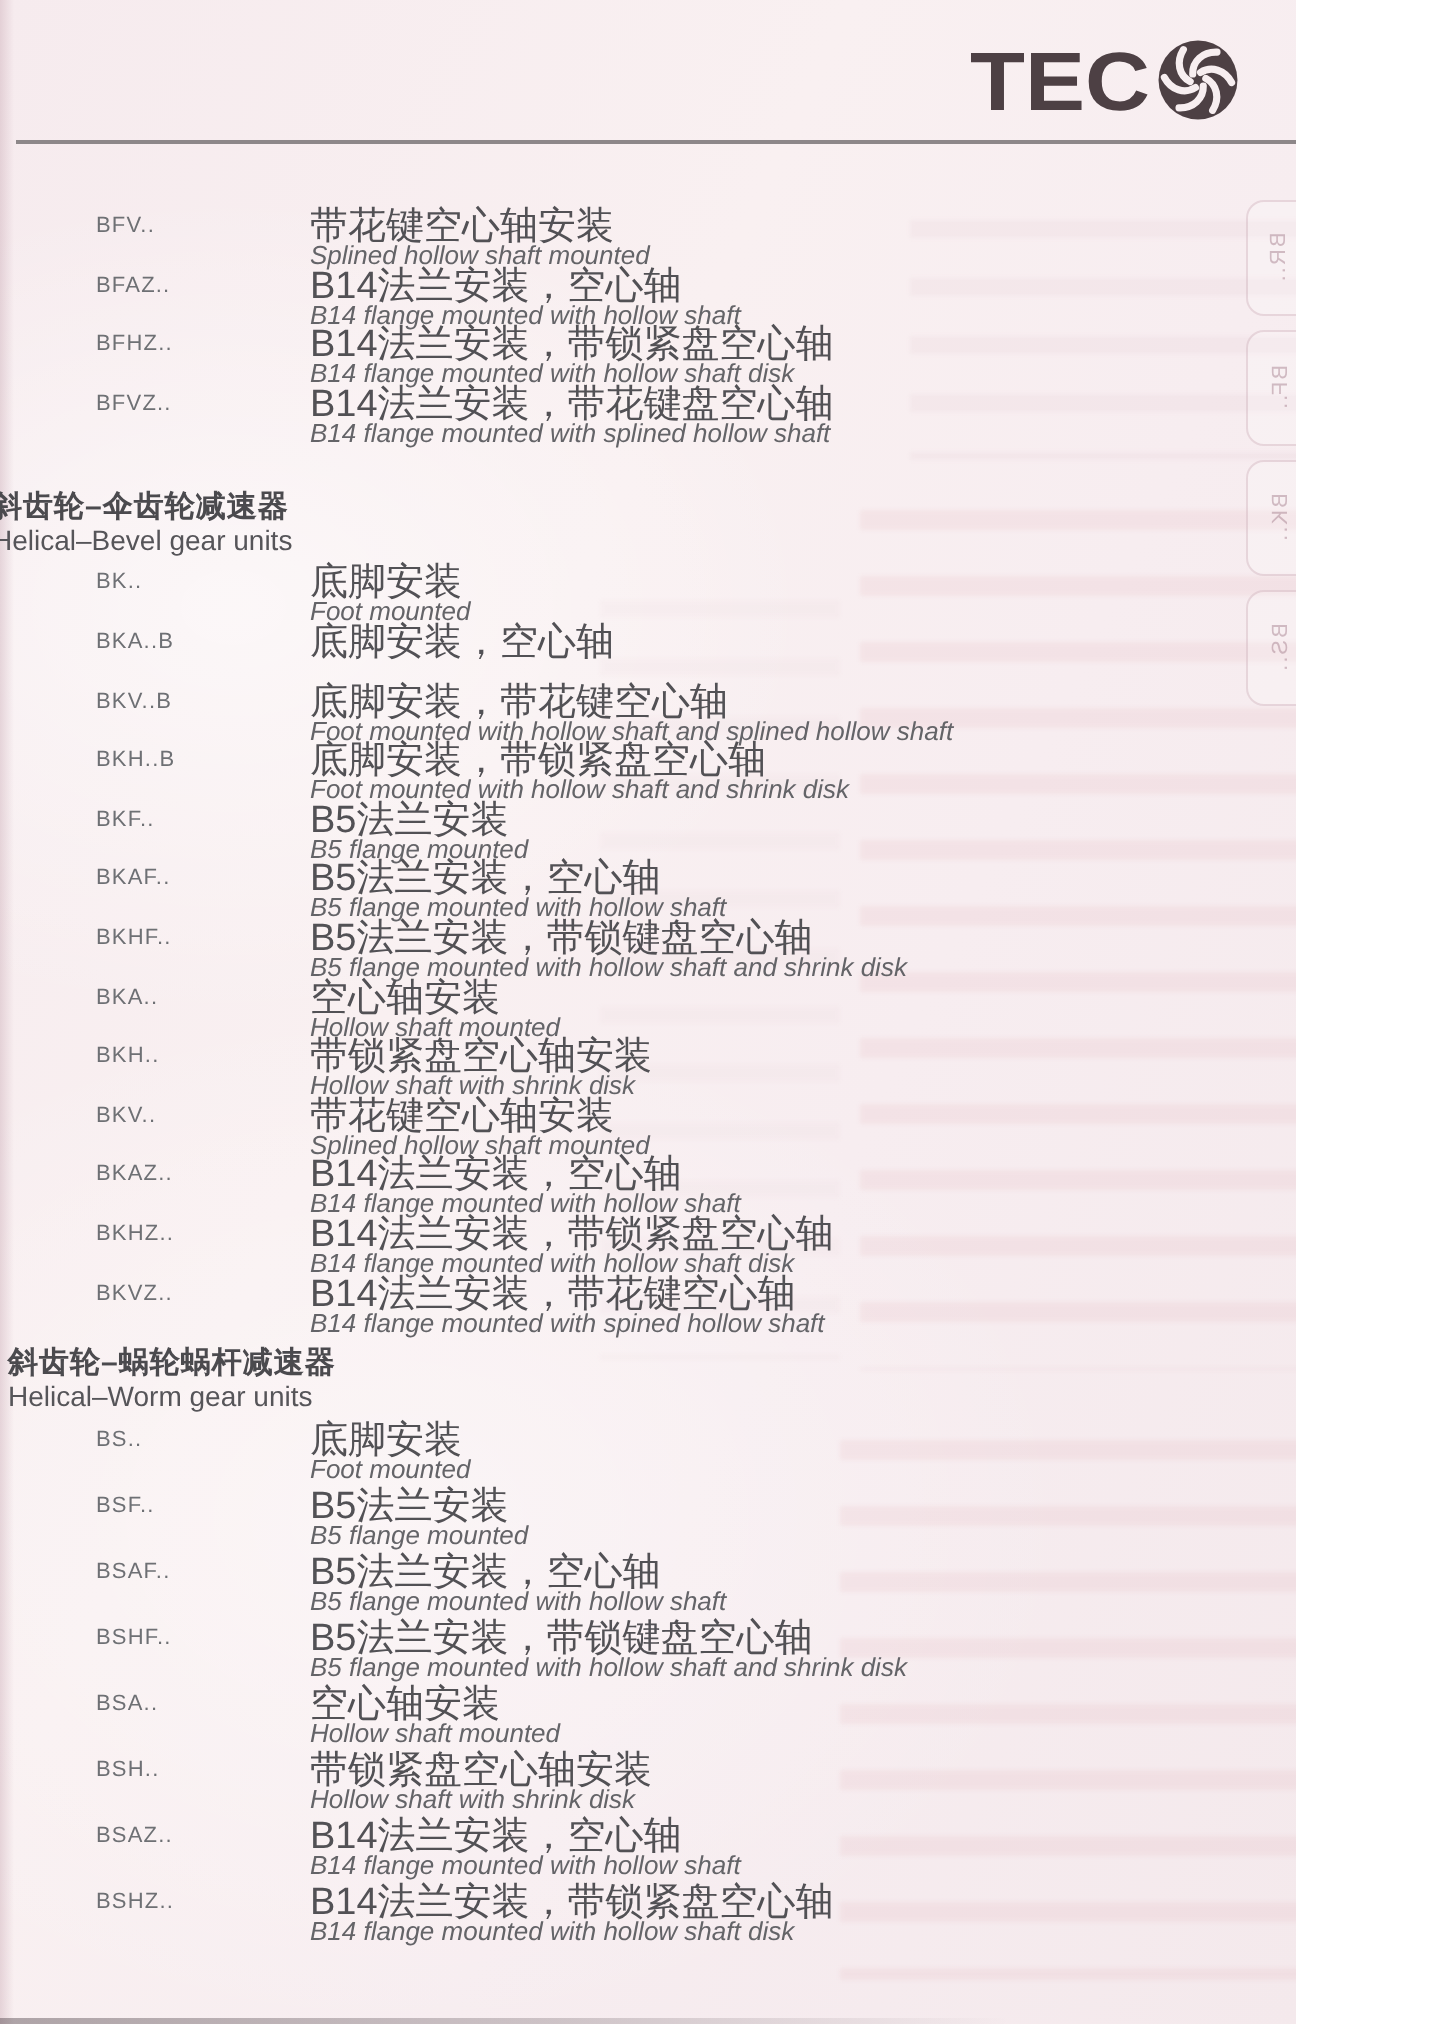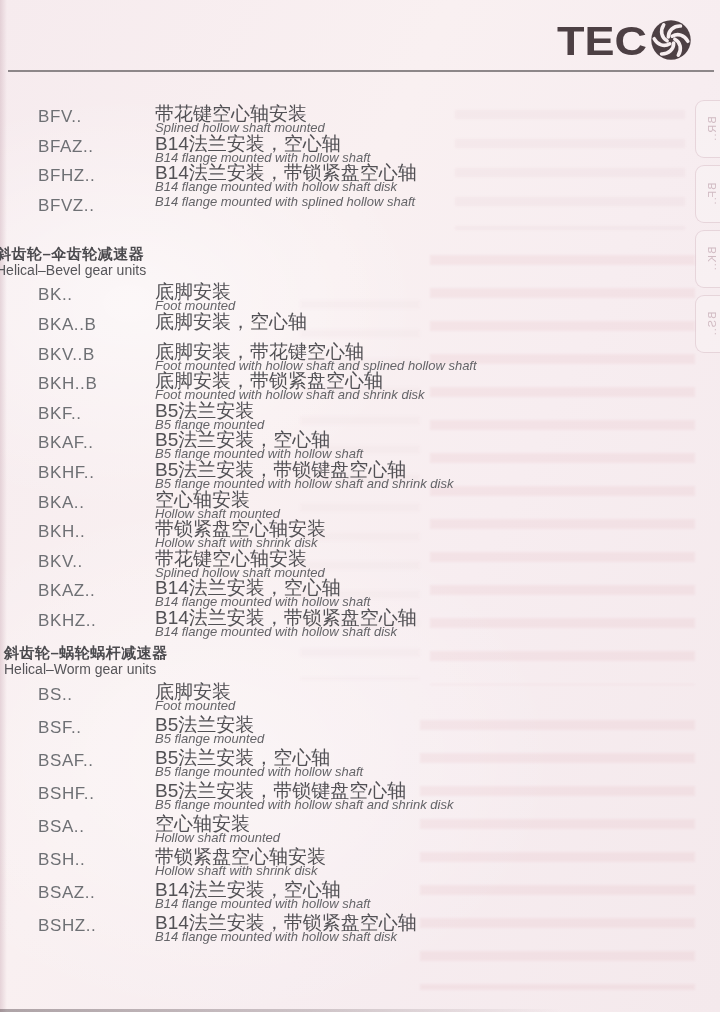--- a/index.html
+++ b/index.html
@@ -1,18 +1,18 @@
 <!DOCTYPE html>
 <html><head>
 <meta charset="utf-8">
 <style>
   html,body{margin:0;padding:0;}
   body{width:720px;height:1012px;overflow:hidden;}
   .page{
-    position:relative;width:720px;height:1012px;overflow:hidden;
+    position:relative;width:648px;height:1012px;overflow:hidden;
     background:
       radial-gradient(ellipse 420px 300px at 18% 30%, rgba(255,255,255,.55), rgba(255,255,255,0) 70%),
       radial-gradient(ellipse 500px 380px at 30% 75%, rgba(255,255,255,.4), rgba(255,255,255,0) 70%),
       linear-gradient(115deg, #f6ebee 0%, #f9f0f1 38%, #f7edf0 62%, #f4e9ec 100%);
     font-family:"Liberation Sans","DejaVu Sans",sans-serif;
     color:#5a5a5d;
   }
   
   .edge-left{position:absolute;left:0;top:0;width:7px;height:100%;
     background:linear-gradient(90deg, rgba(205,175,185,.45), rgba(205,175,185,0));}
@@ -23,22 +23,22 @@
   .logo{position:absolute;top:18px;right:28px;display:flex;align-items:center;gap:3px;}
   .logo-text{font-size:45px;font-weight:bold;letter-spacing:0px;line-height:1;color:#4d4044;
     transform:scaleY(.92);}
   .logo-swirl{width:42px;height:42px;margin-bottom:2px;}
   .rule{position:absolute;top:70px;left:8px;width:706px;height:1.6px;background:#8d8789;}
 
   
   main{position:absolute;top:106px;left:0;width:100%;}
   .row{display:flex;align-items:flex-start;height:29.6px;}
   .sec-2 .row{height:33px;}
-  .code{width:155px;box-sizing:border-box;padding-left:38px;padding-top:1px;
-    font-size:17px;letter-spacing:.6px;color:#6e7074;}
+  .code{width:155px;box-sizing:border-box;padding-left:48px;padding-top:1px;
+    font-size:11px;letter-spacing:.6px;color:#6e7074;}
   .desc{flex:1;}
   .zh{font-size:19px;line-height:15px;color:#525155;}
   .en{font-size:13px;line-height:14.5px;color:#646468;font-style:italic;}
 
   .sec-header{margin:22px 0 6px 0;}
   .sec-1 .sec-header{margin-left:-4px;}
   .sec-2 .sec-header{margin:5px 14px 7px 4px;}
   .zh-h{font-size:15px;line-height:16px;color:#4b4a4e;font-weight:bold;letter-spacing:.5px;}
   .en-h{font-size:14px;line-height:16px;color:#565559;}
 
@@ -121,20 +121,21 @@
         <div class="row">
           <div class="code">BFHZ..</div>
           <div class="desc">
             <div class="zh">B14法兰安装，带锁紧盘空心轴</div>
             <div class="en">B14 flange mounted with hollow shaft disk</div>
           </div>
         </div>
         <div class="row">
           <div class="code">BFVZ..</div>
           <div class="desc">
+            <div class="zh">B14法兰安装，带花键盘空心轴</div>
             <div class="en">B14 flange mounted with splined hollow shaft</div>
           </div>
         </div>
       </section>
       <section class="sec-1">
         <div class="sec-header">
           <div class="zh-h">斜齿轮–伞齿轮减速器</div>
           <div class="en-h">Helical–Bevel gear units</div>
         </div>
         <div class="row">
@@ -213,20 +214,27 @@
             <div class="en">B14 flange mounted with hollow shaft</div>
           </div>
         </div>
         <div class="row">
           <div class="code">BKHZ..</div>
           <div class="desc">
             <div class="zh">B14法兰安装，带锁紧盘空心轴</div>
             <div class="en">B14 flange mounted with hollow shaft disk</div>
           </div>
         </div>
+        <div class="row">
+          <div class="code">BKVZ..</div>
+          <div class="desc">
+            <div class="zh">B14法兰安装，带花键空心轴</div>
+            <div class="en">B14 flange mounted with spined hollow shaft</div>
+          </div>
+        </div>
       </section>
       <section class="sec-2">
         <div class="sec-header">
           <div class="zh-h">斜齿轮–蜗轮蜗杆减速器</div>
           <div class="en-h">Helical–Worm gear units</div>
         </div>
         <div class="row">
           <div class="code">BS..</div>
           <div class="desc">
             <div class="zh">底脚安装</div>

